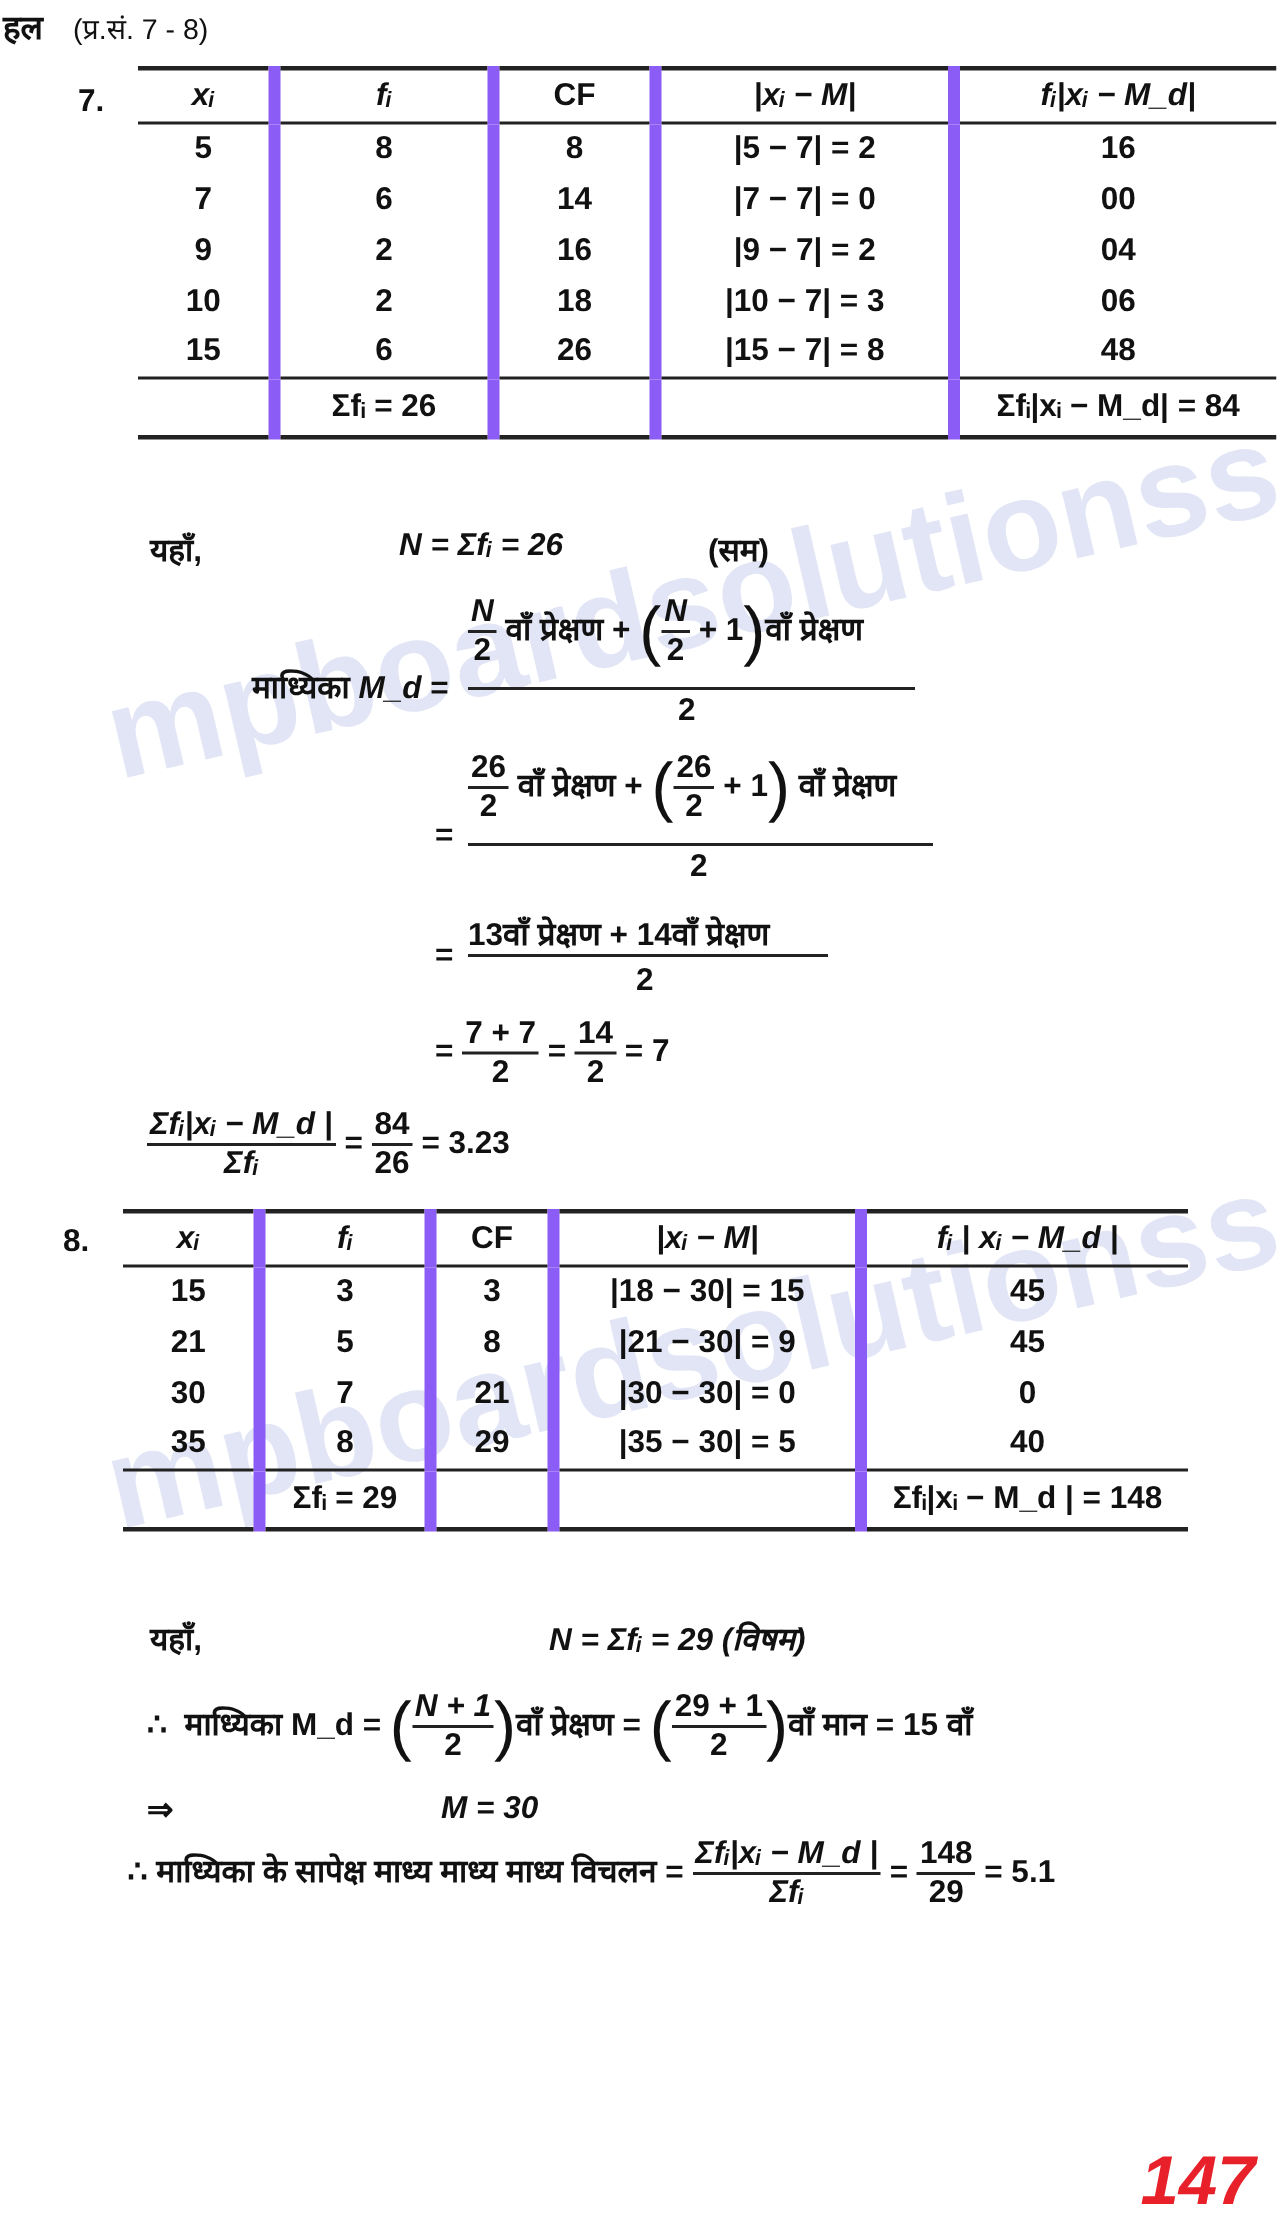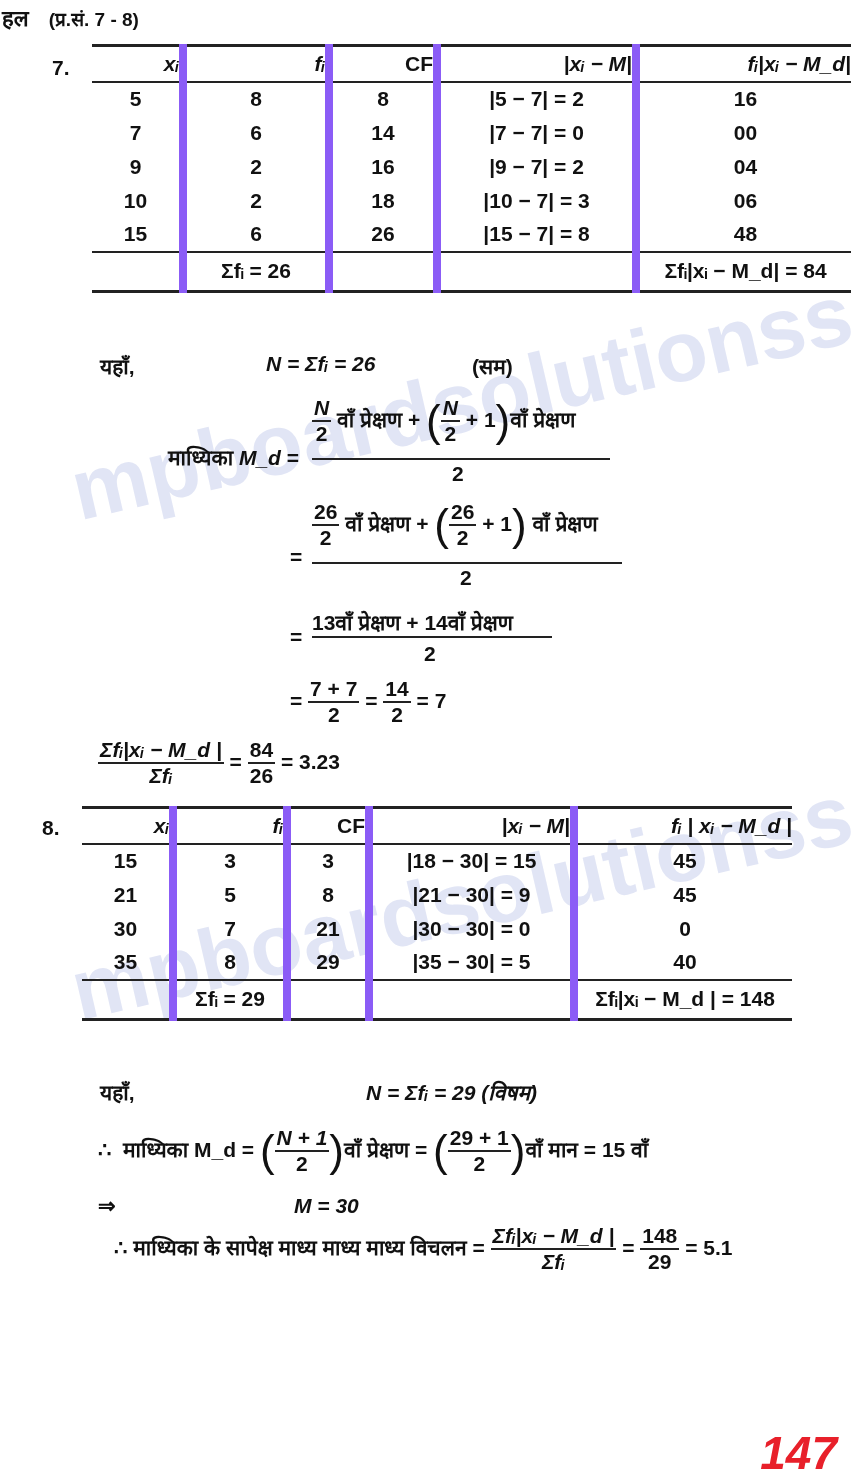--- a/index.html
+++ b/index.html
@@ -1,25 +1,25 @@
 <!DOCTYPE html>
 <html><head>
 <meta charset="utf-8">
 <style>
   html, body { margin:0; padding:0; background:#fff; }
   body { width:851px; height:1482px; position:relative; overflow:hidden;
          font-family:"Liberation Sans", sans-serif; color:#111; font-weight:bold; }
   .abs { position:absolute; }
   .hdr { left:2px; top:2px; font-size:22px; letter-spacing:0; }
-  .hdr .sub { font-size:19px; margin-left:14px; font-weight:bold; }
+  .hdr .sub { font-size:19px; margin-left:14px; font-weight:normal; }
   .qnum { font-size:21px; }
   table.t { position:absolute; border-collapse:collapse; font-size:21px; }
   table.t th, table.t td { text-align:center; padding:0; font-weight:bold; }
   table.t th { font-style:italic; border-bottom:2px solid #222; }
-  table.t thead tr th { border-top:3px solid #222;text-align:right; }
+  table.t thead tr th { border-top:3px solid #222; }
   table.t td.vb, table.t th.vb { border-left:8px solid #8b5cf6; }
   table.t tr.sum td { border-top:2px solid #222; border-bottom:3px solid #222; }
   .it { font-style:italic; }
   .line { font-size:21px; white-space:nowrap; }
   .frac { display:inline-block; vertical-align:middle; text-align:center; }
   .frac .n { display:block; border-bottom:2px solid #222; padding:0 2px; }
   .frac .d { display:block; padding:0 2px; }
   .wm { position:absolute; font-size:86px; color:rgba(90,110,200,0.18); font-weight:bold;
         transform:rotate(-13deg); white-space:nowrap; pointer-events:none; }
   .pg { right:14px; bottom:2px; font-size:46px; color:#e8202a; font-style:italic; font-weight:900; }
@@ -206,20 +206,20 @@
 <div class="abs line" style="left:98px;top:1126px;">
   <span>∴</span>&nbsp;
   <span>माध्यिका M_d =</span>
   <span class="paren">(</span><span class="frac"><span class="n it">N + 1</span><span class="d">2</span></span><span class="paren">)</span><span>वाँ प्रेक्षण =</span>
   <span class="paren">(</span><span class="frac"><span class="n">29 + 1</span><span class="d">2</span></span><span class="paren">)</span><span>वाँ मान = 15 वाँ</span>
 </div>
 
 <div class="abs line" style="left:98px;top:1194px;">⇒</div>
 <div class="abs line it" style="left:294px;top:1194px;">M = 30</div>
 
-<div class="abs line" style="left:114px;top:1224px;">
+<div class="abs line" style="left:85px;top:1224px;">
   <span>∴  माध्यिका के सापेक्ष माध्य माध्य माध्य विचलन =</span>
   <span class="frac"><span class="n it">Σfᵢ|xᵢ − M_d |</span><span class="d it">Σfᵢ</span></span>
   = <span class="frac"><span class="n">148</span><span class="d">29</span></span>
   <span>= 5.1</span>
 </div>
 
 <div class="abs pg">147</div>
 
 </body></html>

